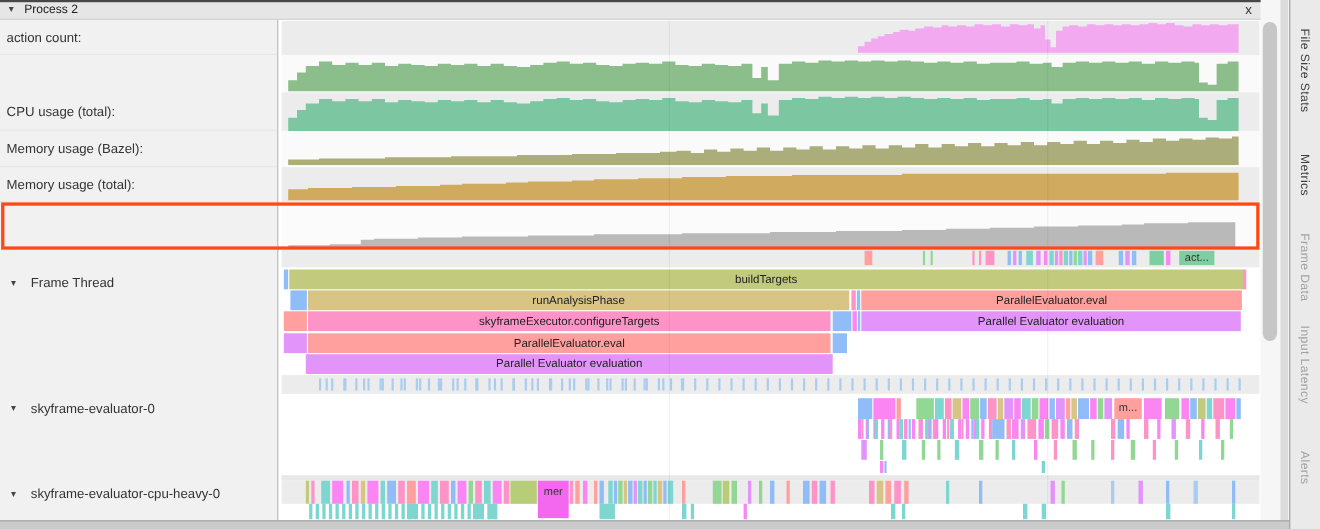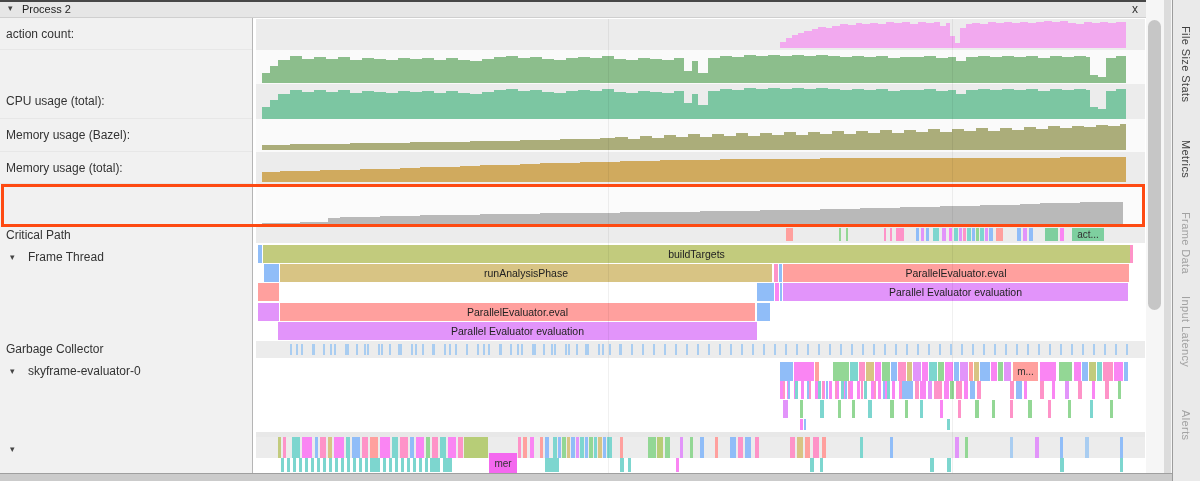--- a/index.html
+++ b/index.html
@@ -58,36 +58,31 @@
       </div>
       <div class="lrow counter" style="top: 66px; height: 35px; line-height: 35px;">
         <span class="lbl" style="left: 6px; line-height: 35px;">CPU usage (total):</span>
       </div>
       <div class="lrow counter" style="top: 101px; height: 33px; line-height: 33px;">
         <span class="lbl" style="left: 6px; line-height: 33px;">Memory usage (Bazel):</span>
       </div>
       <div class="lrow counter" style="top: 134px; height: 32px; line-height: 32px;">
         <span class="lbl" style="left: 6px; line-height: 32px;">Memory usage (total):</span>
       </div>
-      <div class="lrow section" style="top: 209px; height: 16px; line-height: 16px;">
-        <span class="lbl" style="left: 6px; line-height: 16px;">Critical Path</span>
-      </div>
       <div class="lrow thread" style="top: 230px; height: 18px; line-height: 18px;">
         <span class="larrow" style="left: 10px; line-height: 18px;">▾</span>
         <span class="lbl" style="left: 28px; line-height: 18px;">Frame Thread</span>
       </div>
-      <div class="lrow section" style="top: 323px; height: 17px; line-height: 17px;">
-        <span class="lbl" style="left: 6px; line-height: 17px;">Garbage Collector</span>
-      </div>
       <div class="lrow thread" style="top: 344px; height: 18px; line-height: 18px;">
         <span class="larrow" style="left: 10px; line-height: 18px;">▾</span>
         <span class="lbl" style="left: 28px; line-height: 18px;">skyframe-evaluator-0</span>
       </div>
       <div class="lrow thread" style="top: 422px; height: 18px; line-height: 18px;">
         <span class="larrow" style="left: 10px; line-height: 18px;">▾</span>
+        <span class="lbl" style="left: 28px; line-height: 18px;">skyframe-evaluator-cpu-heavy-0</span>
       </div>
     </div>
   <div id="col-divider"></div>
 
   <div id="timeline">
       <div class="rowbg" style="top: 19px; height: 31px; background: rgb(236, 236, 236);"></div>
       <svg width="889" height="31" class="chart" style="top: 19px;">
         <path d="M524,29L524,29L524,23L530,23L530,19L536,19L536,16L542,16L542,14L548,14L548,12L556,12L556,10L562,10L562,8L570,8L570,9L576,9L576,7L584,7L584,5L592,5L592,6L600,6L600,4L606,4L606,5L614,5L614,4L622,4L622,5L630,5L630,3L638,3L638,4L646,4L646,3L654,3L654,5L662,5L662,3L670,3L670,4L678,4L678,3L684,3L684,7L690,7L690,4L694,4L694,17L699,17L699,24L704,24L704,9L710,9L710,5L716,5L716,4L724,4L724,5L732,5L732,3L740,3L740,4L748,4L748,3L756,3L756,4L764,4L764,3L772,3L772,4L780,4L780,3L788,3L788,2L796,2L796,3L804,3L804,2L812,2L812,4L820,4L820,5L828,5L828,3L836,3L836,4L844,4L844,3L852,3L852,4L860,4L860,3L870,3L870,4L870,29Z" fill="#f2a9ef"></path>
       </svg>
       <div class="rowbg" style="top: 50px; height: 34px; background: rgb(250, 250, 250);"></div>
@@ -374,21 +369,21 @@
       <div class="stripe" style="left: 136px; top: 437px; width: 6px; height: 21px; background: rgb(125, 214, 207);"></div>
       <div class="stripe" style="left: 144px; top: 437px; width: 8px; height: 21px; background: rgb(254, 147, 200);"></div>
       <div class="stripe" style="left: 154px; top: 437px; width: 4px; height: 21px; background: rgb(144, 189, 248);"></div>
       <div class="stripe" style="left: 160px; top: 437px; width: 8px; height: 21px; background: rgb(250, 133, 243);"></div>
       <div class="stripe" style="left: 170px; top: 437px; width: 4px; height: 21px; background: rgb(147, 215, 149);"></div>
       <div class="stripe" style="left: 176px; top: 437px; width: 6px; height: 21px; background: rgb(254, 147, 200);"></div>
       <div class="stripe" style="left: 184px; top: 437px; width: 6px; height: 21px; background: rgb(125, 214, 207);"></div>
       <div class="stripe" style="left: 192px; top: 437px; width: 8px; height: 21px; background: rgb(250, 133, 243);"></div>
       <div class="stripe" style="left: 202px; top: 437px; width: 5px; height: 21px; background: rgb(254, 147, 200);"></div>
       <div class="stripe" style="left: 208px; top: 437px; width: 24px; height: 21px; background: rgb(183, 205, 119);"></div>
-      <div class="stripe" style="left: 233px; top: 437px; width: 28px; height: 20px; background: rgb(244, 104, 239); line-height: 21px; margin-top: 16px;">mer</div>
+      <div class="stripe" style="left: 233px; top: 437px; width: 28px; height: 34px; background: rgb(244, 104, 239); line-height: 21px;">mer</div>
       <div class="stripe" style="left: 262px; top: 437px; width: 3px; height: 21px; background: rgb(254, 147, 200);"></div>
       <div class="stripe" style="left: 267px; top: 437px; width: 4px; height: 21px; background: rgb(255, 160, 158);"></div>
       <div class="stripe" style="left: 274px; top: 437px; width: 4px; height: 21px; background: rgb(250, 133, 243);"></div>
       <div class="stripe" style="left: 284px; top: 437px; width: 3px; height: 21px; background: rgb(255, 160, 158);"></div>
       <div class="stripe" style="left: 289px; top: 437px; width: 4px; height: 21px; background: rgb(144, 189, 248);"></div>
       <div class="stripe" style="left: 297px; top: 437px; width: 4px; height: 21px; background: rgb(125, 214, 207);"></div>
       <div class="stripe" style="left: 302px; top: 437px; width: 3px; height: 21px; background: rgb(144, 189, 248);"></div>
       <div class="stripe" style="left: 306px; top: 437px; width: 4px; height: 21px; background: rgb(147, 215, 149);"></div>
       <div class="stripe" style="left: 311px; top: 437px; width: 3px; height: 21px; background: rgb(216, 196, 132);"></div>
       <div class="stripe" style="left: 315px; top: 437px; width: 4px; height: 21px; background: rgb(144, 189, 248);"></div>
@@ -470,20 +465,21 @@
       <div class="stripe" style="left: 864px; top: 458px; width: 3px; height: 14px; background: rgb(125, 214, 207);"></div>
       <div class="tbar" style="left: 2px; top: 245px; width: 4px; height: 18px; line-height: 18px; background: rgb(144, 189, 248);"></div>
       <div class="tbar" style="left: 7px; top: 245px; width: 867px; height: 18px; line-height: 18px; background: rgb(194, 203, 125);">buildTargets</div>
       <div class="tbar" style="left: 874px; top: 245px; width: 3px; height: 18px; line-height: 18px; background: rgb(254, 147, 200);"></div>
       <div class="tbar" style="left: 8px; top: 264.2px; width: 15px; height: 18px; line-height: 18px; background: rgb(144, 189, 248);"></div>
       <div class="tbar" style="left: 24px; top: 264.2px; width: 492px; height: 18px; line-height: 18px; background: rgb(216, 196, 132);">runAnalysisPhase</div>
       <div class="tbar" style="left: 518px; top: 264.2px; width: 4px; height: 18px; line-height: 18px; background: rgb(254, 147, 200);"></div>
       <div class="tbar" style="left: 523px; top: 264.2px; width: 3px; height: 18px; line-height: 18px; background: rgb(144, 189, 248);"></div>
       <div class="tbar" style="left: 527px; top: 264.2px; width: 346px; height: 18px; line-height: 18px; background: rgb(255, 160, 158);">ParallelEvaluator.eval</div>
       <div class="tbar" style="left: 2px; top: 283.4px; width: 21px; height: 18px; line-height: 18px; background: rgb(255, 160, 158);"></div>
+      <div class="tbar" style="left: 24px; top: 283.4px; width: 475px; height: 18px; line-height: 18px; background: rgb(254, 147, 200);">skyframeExecutor.configureTargets</div>
       <div class="tbar" style="left: 501px; top: 283.4px; width: 17px; height: 18px; line-height: 18px; background: rgb(144, 189, 248);"></div>
       <div class="tbar" style="left: 519px; top: 283.4px; width: 4px; height: 18px; line-height: 18px; background: rgb(250, 133, 243);"></div>
       <div class="tbar" style="left: 524px; top: 283.4px; width: 2px; height: 18px; line-height: 18px; background: rgb(144, 189, 248);"></div>
       <div class="tbar" style="left: 527px; top: 283.4px; width: 345px; height: 18px; line-height: 18px; background: rgb(226, 148, 250);">Parallel Evaluator evaluation</div>
       <div class="tbar" style="left: 2px; top: 302.6px; width: 21px; height: 18px; line-height: 18px; background: rgb(226, 148, 250);"></div>
       <div class="tbar" style="left: 24px; top: 302.6px; width: 475px; height: 18px; line-height: 18px; background: rgb(255, 160, 158);">ParallelEvaluator.eval</div>
       <div class="tbar" style="left: 501px; top: 302.6px; width: 13px; height: 18px; line-height: 18px; background: rgb(144, 189, 248);"></div>
       <div class="tbar" style="left: 22px; top: 321.8px; width: 479px; height: 18px; line-height: 18px; background: rgb(226, 148, 250);">Parallel Evaluator evaluation</div>
       <div class="gridline" style="left: 352px;"></div>
       <div class="gridline" style="left: 696px;"></div>

